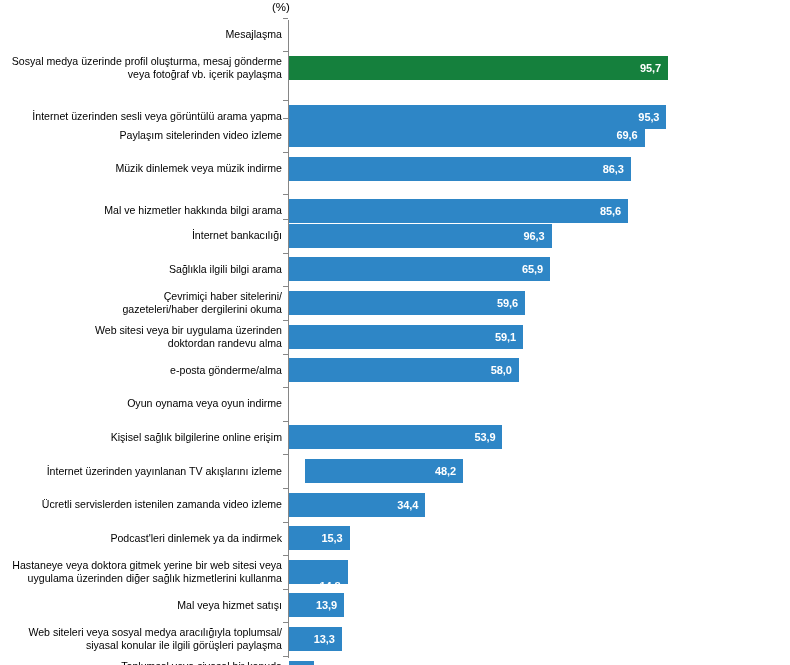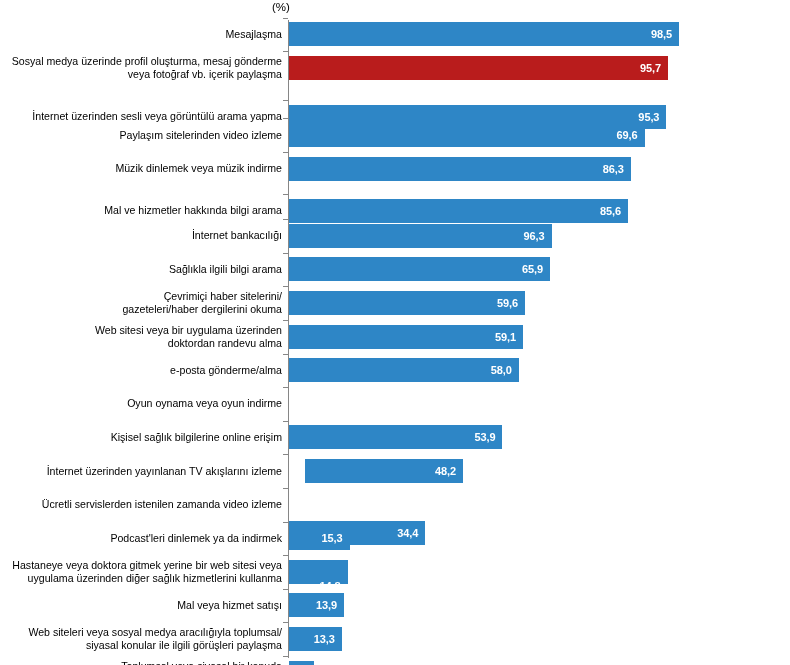--- a/index.html
+++ b/index.html
@@ -102,32 +102,27 @@
 <div id="chart-root">
 
   <div id="unit-label">(%)</div>
 
   <div id="plot-area">
     <div id="category-axis-line"></div>
     <div id="rows">
         <div class="bar-row" style="top: 1.5px;">
           <div class="cat-label">Mesajlaşma</div>
           <div class="axis-tick" style="top: 0px;"></div>
-          <div class="bar-track" style="width: 390.06px;">
-            <div class="bar" style="background: rgb(46, 134, 198); width: 100%;">
-              <span class="bar-value" style="color: rgb(255, 255, 255);">98,5</span>
-            </div>
-          </div>
         </div>
         <div class="bar-row" style="top: 35.1px;">
           <div class="cat-label">Sosyal medya üzerinde profil oluşturma, mesaj gönderme
 veya fotoğraf vb. içerik paylaşma</div>
           <div class="axis-tick" style="top: 0px;"></div>
           <div class="bar-track" style="width: 378.972px;">
-            <div class="bar" style="background: #b91c1c; width: 100%;">
+            <div class="bar" style="background: #15803d; width: 100%;">
               <span class="bar-value" style="color: rgb(255, 255, 255);">95,7</span>
             </div>
           </div>
         </div>
         <div class="bar-row" style="top: 84px;">
           <div class="cat-label">İnternet üzerinden sesli veya görüntülü arama yapma</div>
           <div class="axis-tick" style="top: 0px;"></div>
           <div class="bar-track" style="width: 377.388px;">
             <div class="bar" style="background: rgb(46, 134, 198); width: 100%;">
               <span class="bar-value" style="color: rgb(255, 255, 255);">95,3</span>
@@ -226,21 +221,21 @@
           <div class="axis-tick" style="top: 0px;"></div>
           <div class="bar-track" style="width: 158px; padding-left: 16px;">
             <div class="bar" style="background: rgb(46, 134, 198); width: 100%;">
               <span class="bar-value" style="color: rgb(255, 255, 255);">48,2</span>
             </div>
           </div>
         </div>
         <div class="bar-row" style="top: 471.9px;">
           <div class="cat-label">Ücretli servislerden istenilen zamanda video izleme</div>
           <div class="axis-tick" style="top: 0px;"></div>
-          <div class="bar-track" style="width: 136.224px; margin-top: 28px;">
+          <div class="bar-track" style="width: 136.224px;">
             <div class="bar" style="background: rgb(46, 134, 198); width: 100%;">
               <span class="bar-value" style="color: rgb(255, 255, 255);">34,4</span>
             </div>
           </div>
         </div>
         <div class="bar-row" style="top: 505.5px;">
           <div class="cat-label">Podcast'leri dinlemek ya da indirmek</div>
           <div class="axis-tick" style="top: 0px;"></div>
           <div class="bar-track" style="width: 60.588px;">
             <div class="bar" style="background: rgb(46, 134, 198); width: 100%;">

